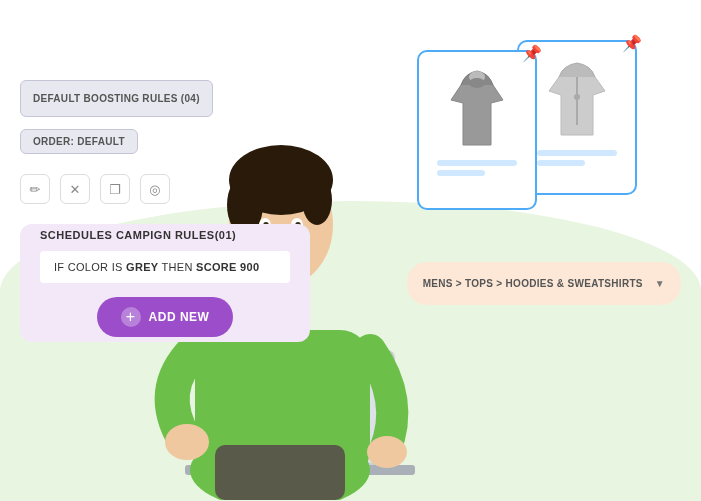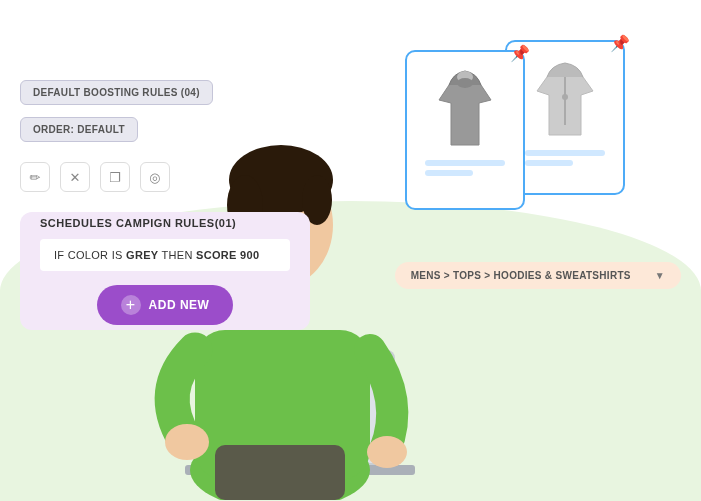--- a/index.html
+++ b/index.html
@@ -49,21 +49,21 @@
       position: absolute;
       left: 20px;
       top: 80px;
       z-index: 3;
     }
 
     .default-boosting-tag {
       background: #e8e8f0;
       border: 1px solid #c5c5d8;
       border-radius: 6px;
-      padding: 6px 12px;
+      padding: 12px 12px;
       font-size: 10px;
       font-weight: 600;
       color: #555;
       letter-spacing: 0.3px;
       display: inline-block;
       margin-bottom: 12px;
     }
 
     .order-tag {
       background: #e8e8f0;
@@ -238,28 +238,28 @@
       height: 20px;
       color: #3b9de8;
       font-size: 16px;
     }
 
     
     .breadcrumb-dropdown {
       background: #fde8d8;
       border: none;
       border-radius: 20px;
-      padding: 8px 16px;
+      padding: 16px 16px;
       font-size: 10px;
       font-weight: 600;
       color: #555;
       cursor: pointer;
       display: flex;
       align-items: center;
-      gap: 24px;
+      gap: 12px;
       letter-spacing: 0.3px;
     }
 
     .dropdown-arrow {
       font-size: 10px;
       color: #777;
     }
   </style>
 </head>
 <body>

